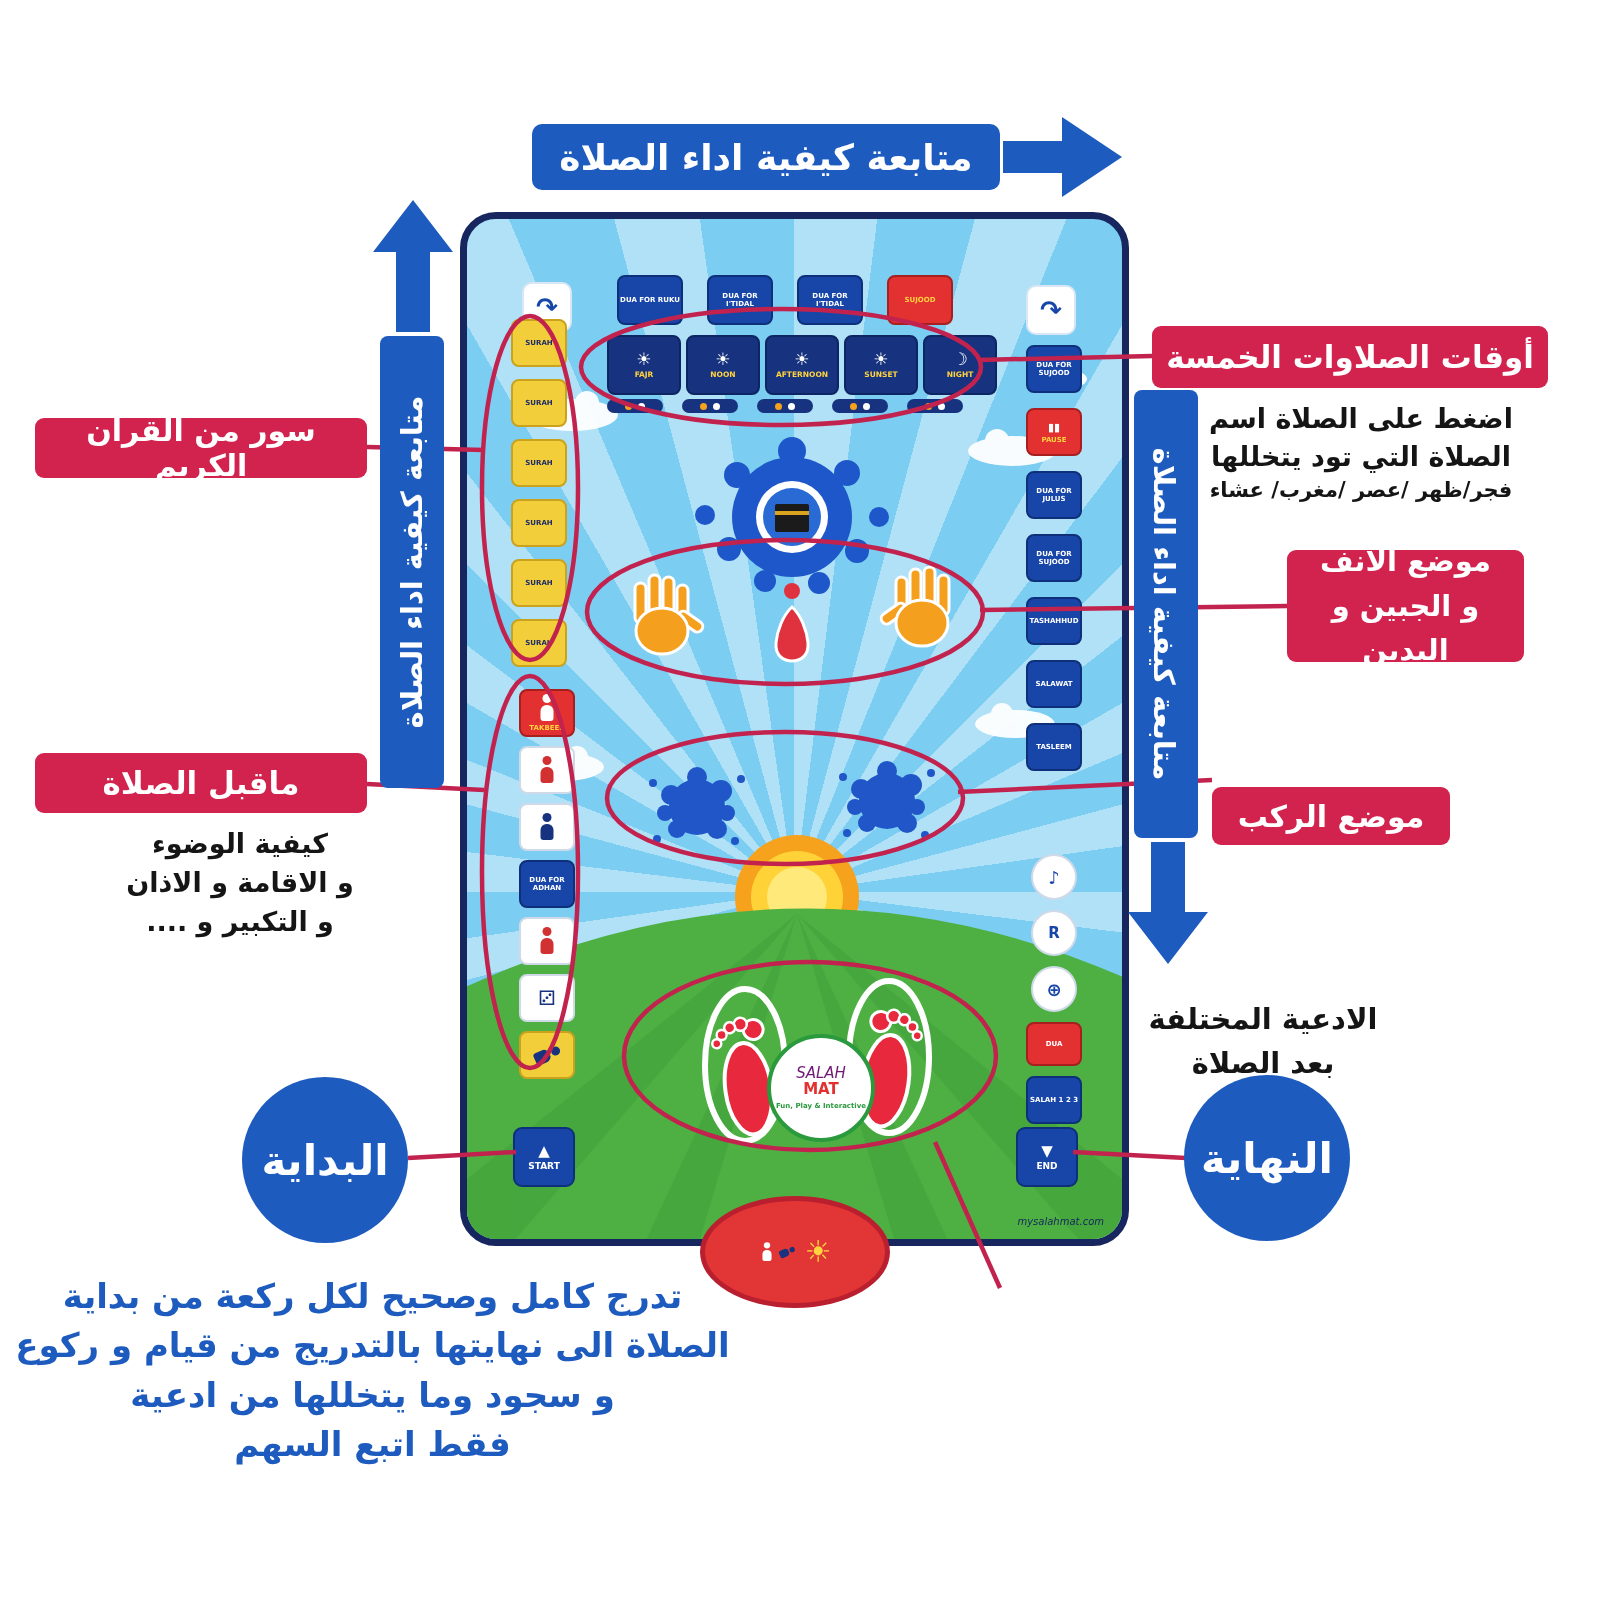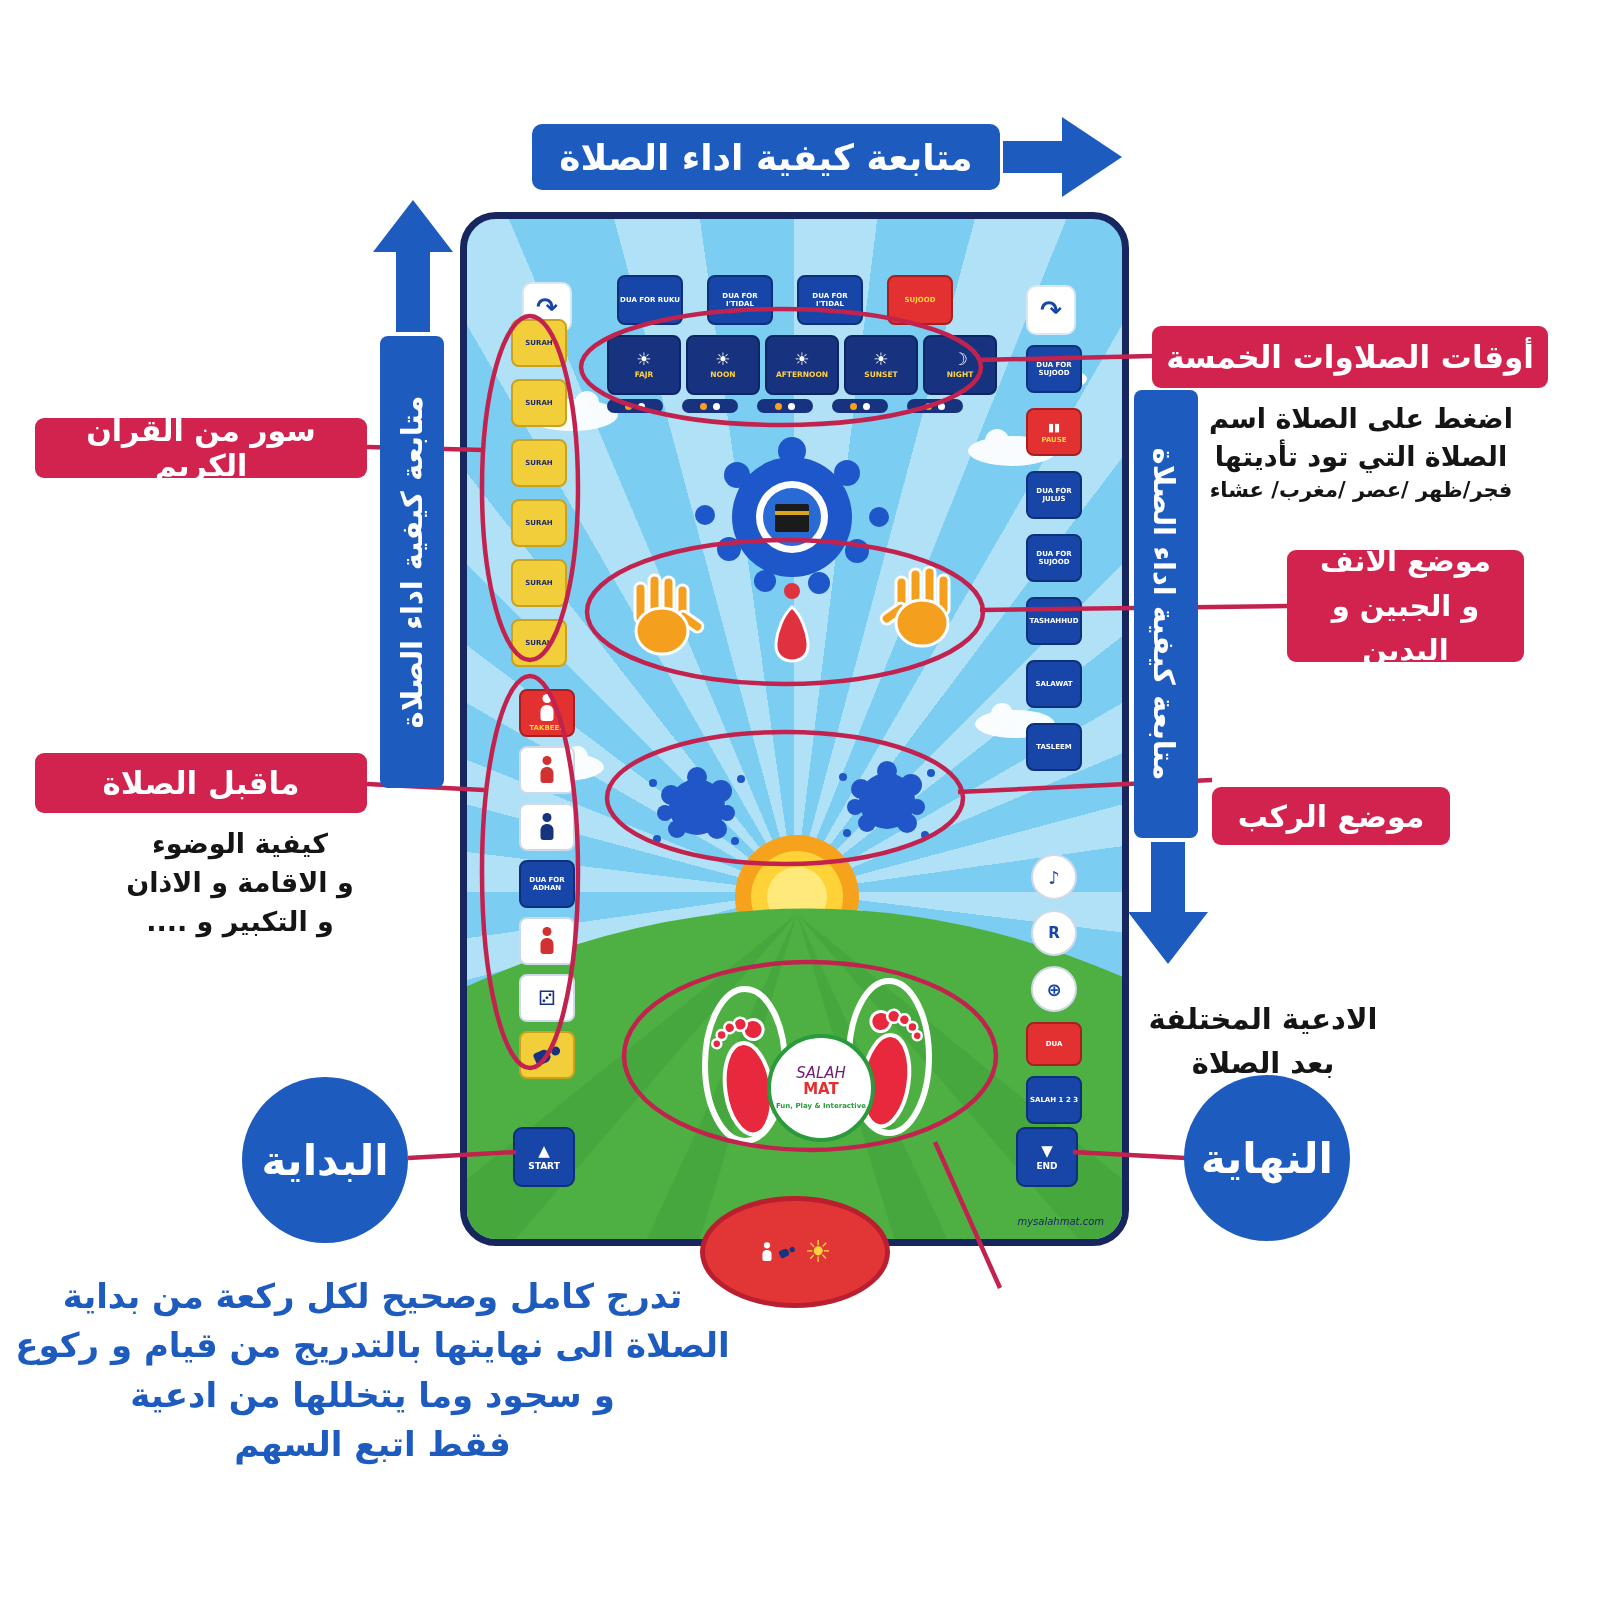--- a/index.html
+++ b/index.html
@@ -442,21 +442,21 @@
   <div class="callout co-before">ماقبل الصلاة</div>
   <div class="blacktext bt-before">
     <div>كيفية الوضوء</div>
     <div>و الاقامة و الاذان</div>
     <div>و التكبير و ....</div>
   </div>
 
   <div class="callout co-ptimes">أوقات الصلاوات الخمسة</div>
   <div class="blacktext bt-ptimes">
     <div>اضغط على الصلاة اسم</div>
-    <div>الصلاة التي تود تأديتها</div>
+    <div>الصلاة التي تود يتخللها</div>
     <div class="small">فجر/ظهر /عصر /مغرب/ عشاء</div>
   </div>
 
   <div class="callout co-nose">
     <div>موضع الانف</div>
     <div>و الجبين و اليدين</div>
   </div>
 
   <div class="callout co-knees">موضع الركب</div>
 

